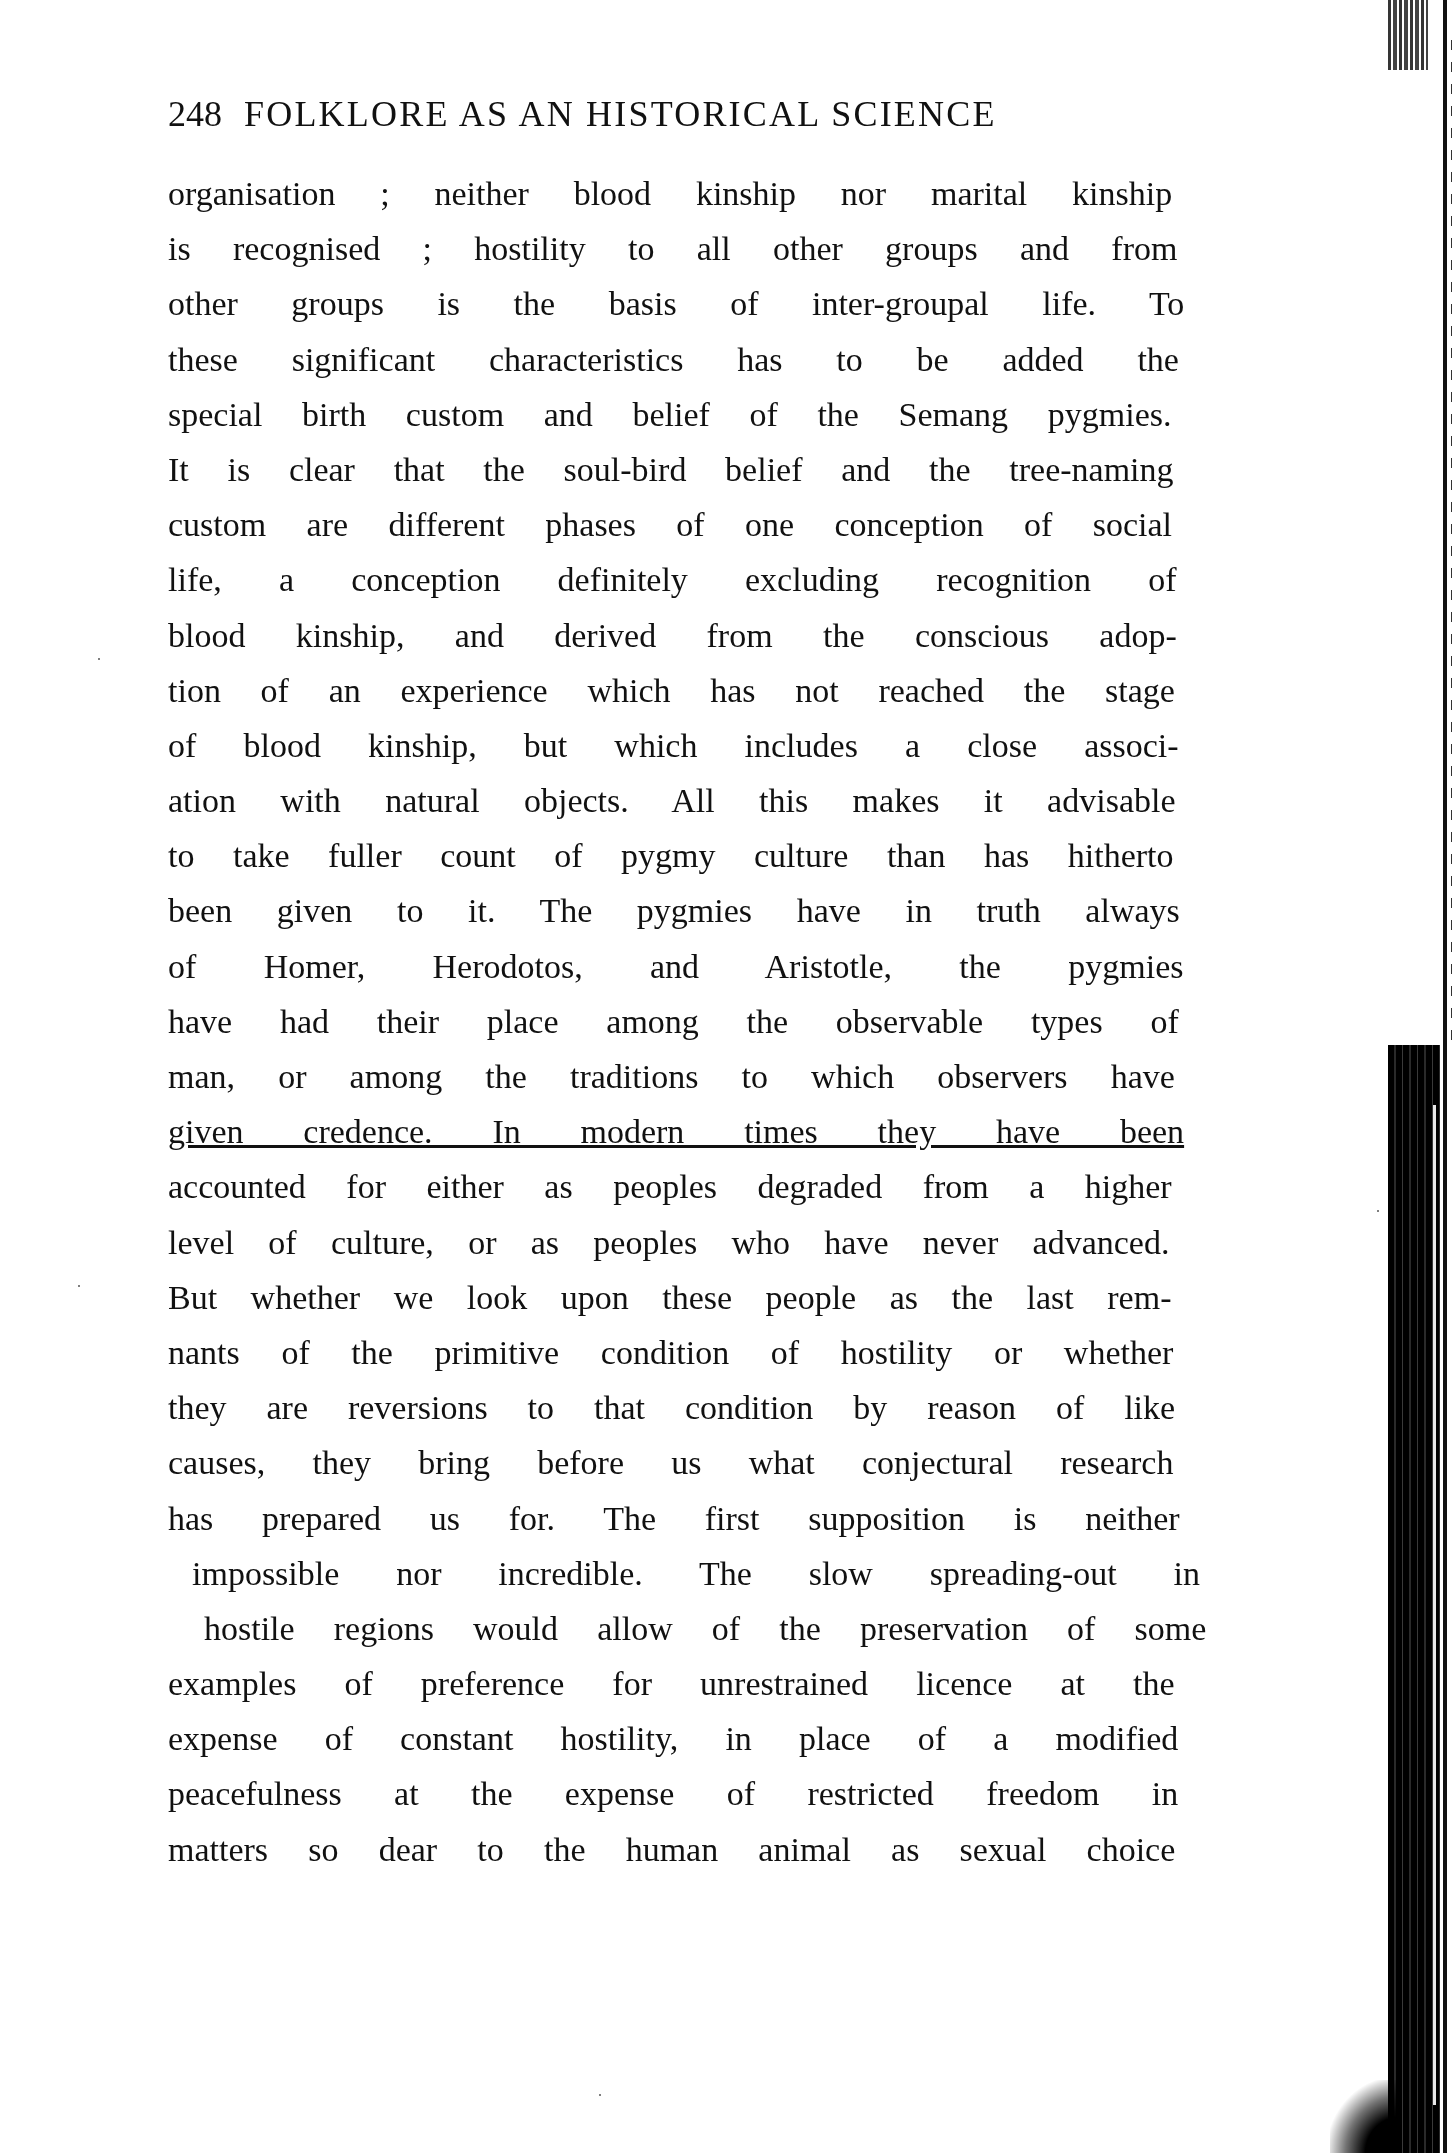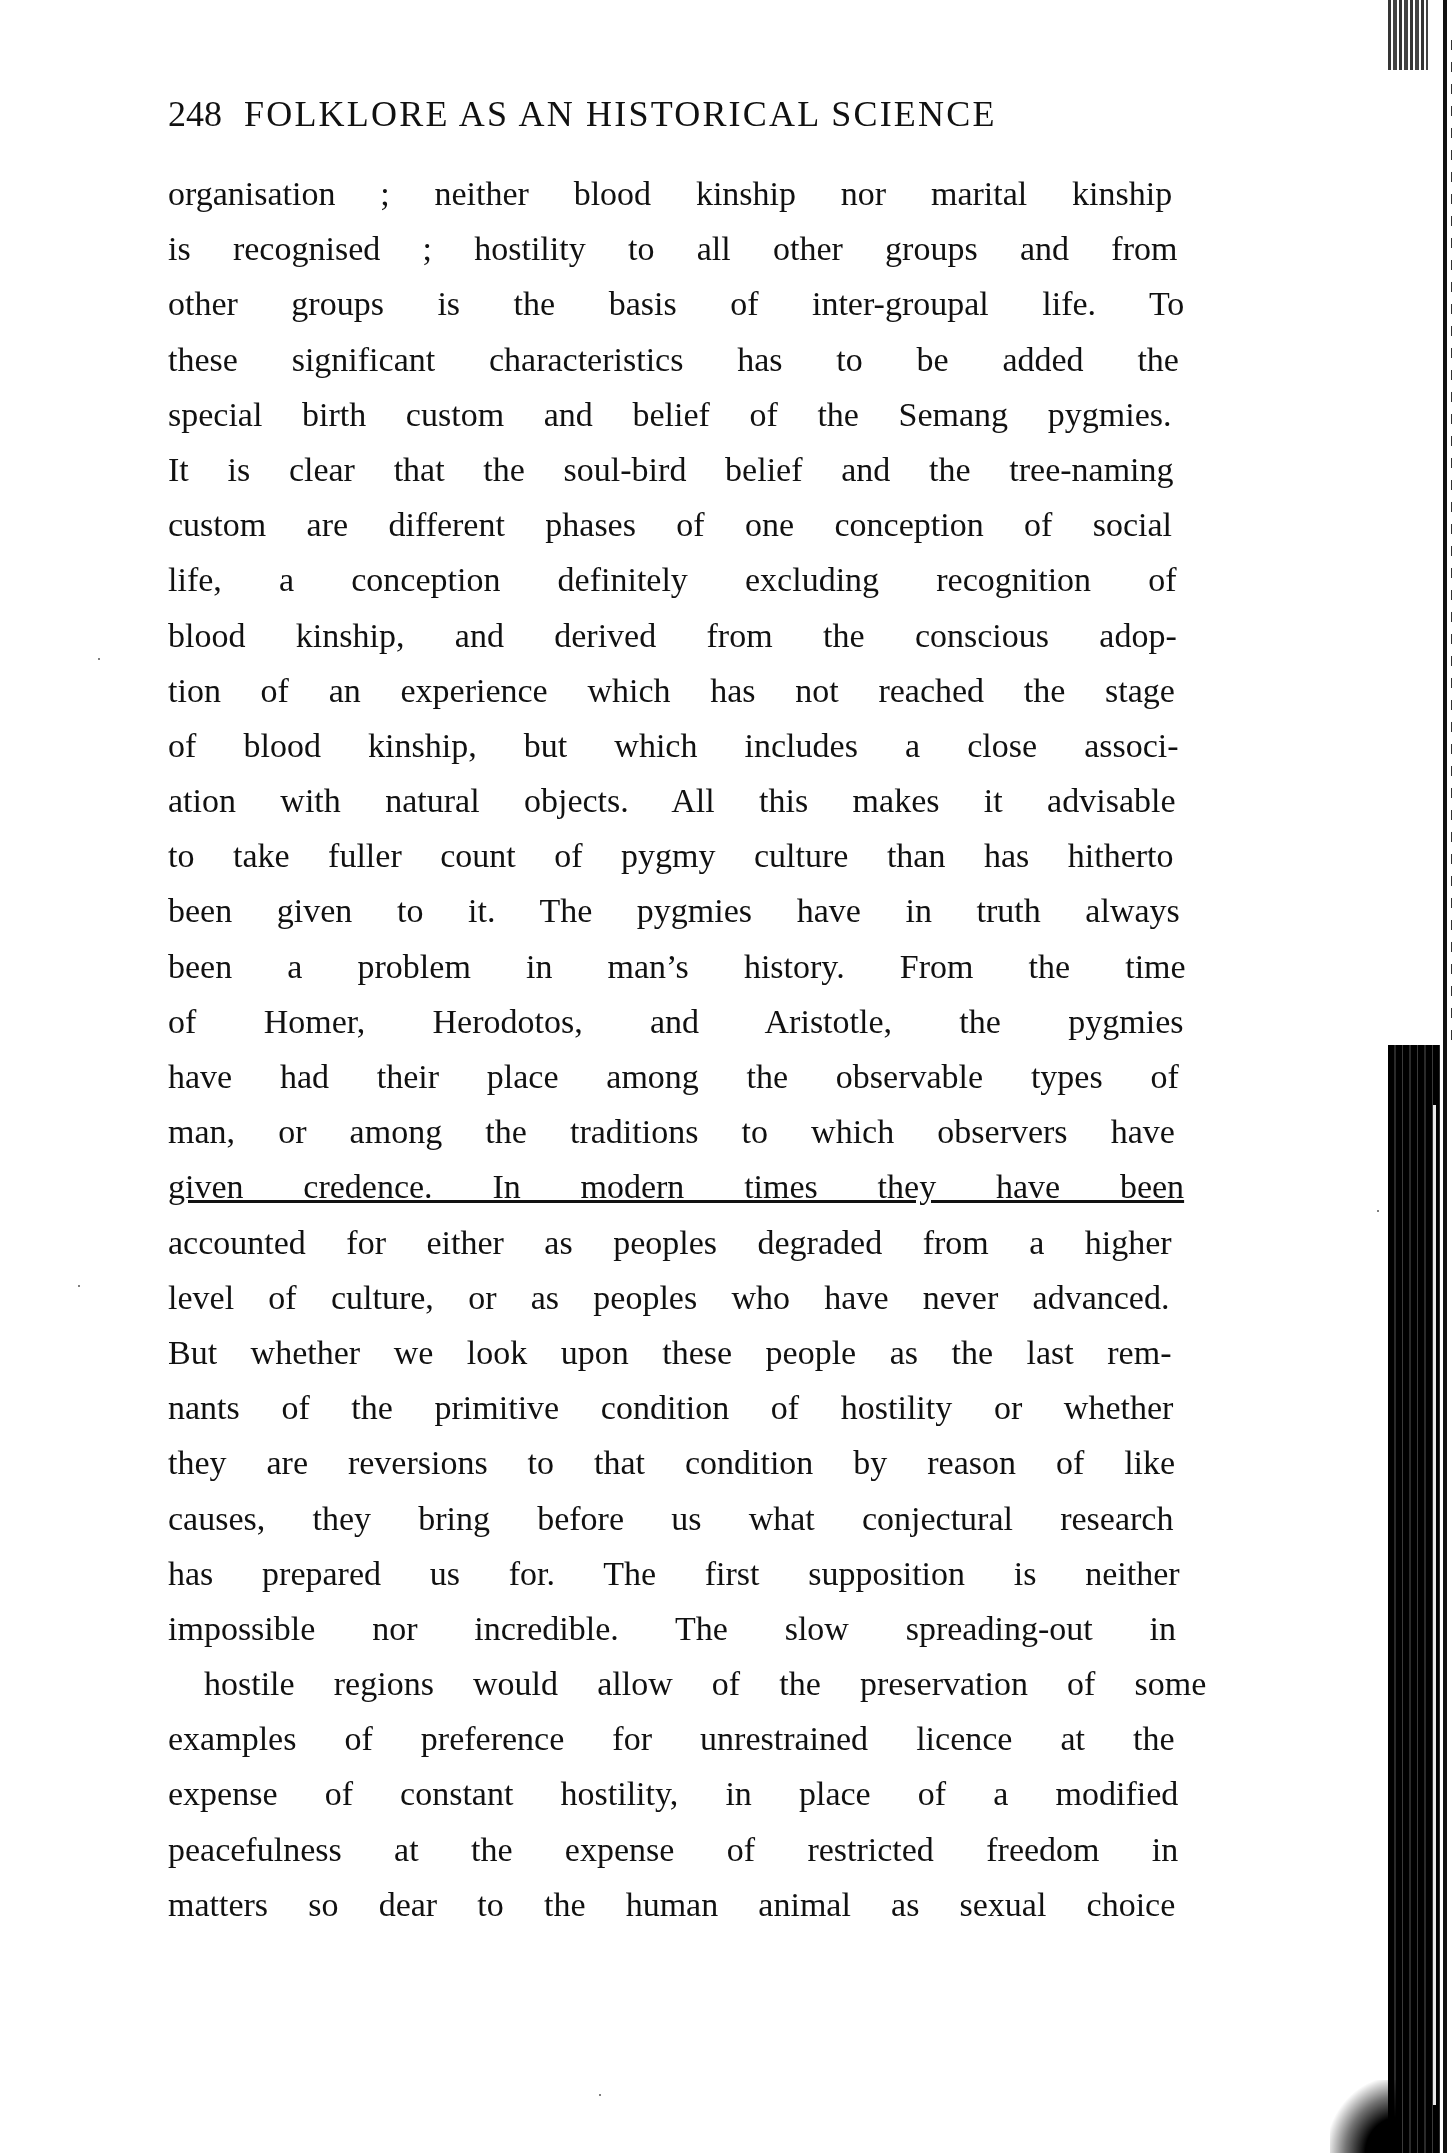--- a/index.html
+++ b/index.html
@@ -119,33 +119,32 @@
       <span class="line" style="display: block; word-spacing: 31.13px; text-align: left; text-align-last: left;">special birth custom and belief of the Semang pygmies.</span>
       <span class="line" style="display: block; word-spacing: 30.22px; text-align: left; text-align-last: left;">It is clear that the soul-bird belief and the tree-naming</span>
       <span class="line" style="display: block; word-spacing: 31.88px; text-align: left; text-align-last: left;">custom are different phases of one conception of social</span>
       <span class="line" style="display: block; word-spacing: 48.67px; text-align: left; text-align-last: left;">life, a conception definitely excluding recognition of</span>
       <span class="line" style="display: block; word-spacing: 41.86px; text-align: left; text-align-last: left;">blood kinship, and derived from the conscious adop-</span>
       <span class="line" style="display: block; word-spacing: 31.22px; text-align: left; text-align-last: left;">tion of an experience which has not reached the stage</span>
       <span class="line" style="display: block; word-spacing: 38.63px; text-align: left; text-align-last: left;">of blood kinship, but which includes a close associ-</span>
       <span class="line" style="display: block; word-spacing: 35.88px; text-align: left; text-align-last: left;">ation with natural objects. All this makes it advisable</span>
       <span class="line" style="display: block; word-spacing: 30px; text-align: left; text-align-last: left;">to take fuller count of pygmy culture than has hitherto</span>
       <span class="line" style="display: block; word-spacing: 36.11px; text-align: left; text-align-last: left;">been given to it. The pygmies have in truth always</span>
-      <span class="line" style="display: block; word-spacing: 46.63px; text-align: left; text-align-last: left;">been a problem in man’s history. From the time</span>
       <span class="line" style="display: block; word-spacing: 58.83px; text-align: left; text-align-last: left;">of Homer, Herodotos, and Aristotle, the pygmies</span>
       <span class="line" style="display: block; word-spacing: 39.25px; text-align: left; text-align-last: left;">have had their place among the observable types of</span>
       <span class="line" style="display: block; word-spacing: 34.63px; text-align: left; text-align-last: left;">man, or among the traditions to which observers have</span>
       <span class="line" style="display: block; word-spacing: 51.29px; text-align: left; text-align-last: left; text-decoration: underline;">given credence. In modern times they have been</span>
       <span class="line" style="display: block; word-spacing: 32px; text-align: left; text-align-last: left;">accounted for either as peoples degraded from a higher</span>
       <span class="line" style="display: block; word-spacing: 25.78px; text-align: left; text-align-last: left;">level of culture, or as peoples who have never advanced.</span>
       <span class="line" style="display: block; word-spacing: 25px; text-align: left; text-align-last: left;">But whether we look upon these people as the last rem-</span>
       <span class="line" style="display: block; word-spacing: 33.13px; text-align: left; text-align-last: left;">nants of the primitive condition of hostility or whether</span>
       <span class="line" style="display: block; word-spacing: 31.44px; text-align: left; text-align-last: left;">they are reversions to that condition by reason of like</span>
       <span class="line" style="display: block; word-spacing: 38.71px; text-align: left; text-align-last: left;">causes, they bring before us what conjectural research</span>
       <span class="line" style="display: block; word-spacing: 40.25px; text-align: left; text-align-last: left;">has prepared us for. The first supposition is neither</span>
-      <span class="line" style="display: block; word-spacing: 48.33px; text-align: right; text-align-last: left;">impossible nor incredible. The slow spreading-out in</span>
+      <span class="line" style="display: block; word-spacing: 48.33px; text-align: right; text-align-last: left; margin-left: 24px;">impossible nor incredible. The slow spreading-out in</span>
       <span class="line" style="display: block; word-spacing: 30.63px; text-align: left; text-align-last: left; margin-left: 36px;">hostile regions would allow of the preservation of some</span>
       <span class="line" style="display: block; word-spacing: 39.57px; text-align: left; text-align-last: left;">examples of preference for unrestrained licence at the</span>
       <span class="line" style="display: block; word-spacing: 38.63px; text-align: left; text-align-last: left;">expense of constant hostility, in place of a modified</span>
       <span class="line" style="display: block; word-spacing: 43.86px; text-align: left; text-align-last: left;">peacefulness at the expense of restricted freedom in</span>
       <span class="line last" style="display: block; word-spacing: 31.67px; text-align: left; text-align-last: left;">matters so dear to the human animal as sexual choice</span>
     </div>
 
   <div class="gutter-top"></div>
   <div class="gutter-line"></div>
   <div class="gutter-line-thin"></div>

